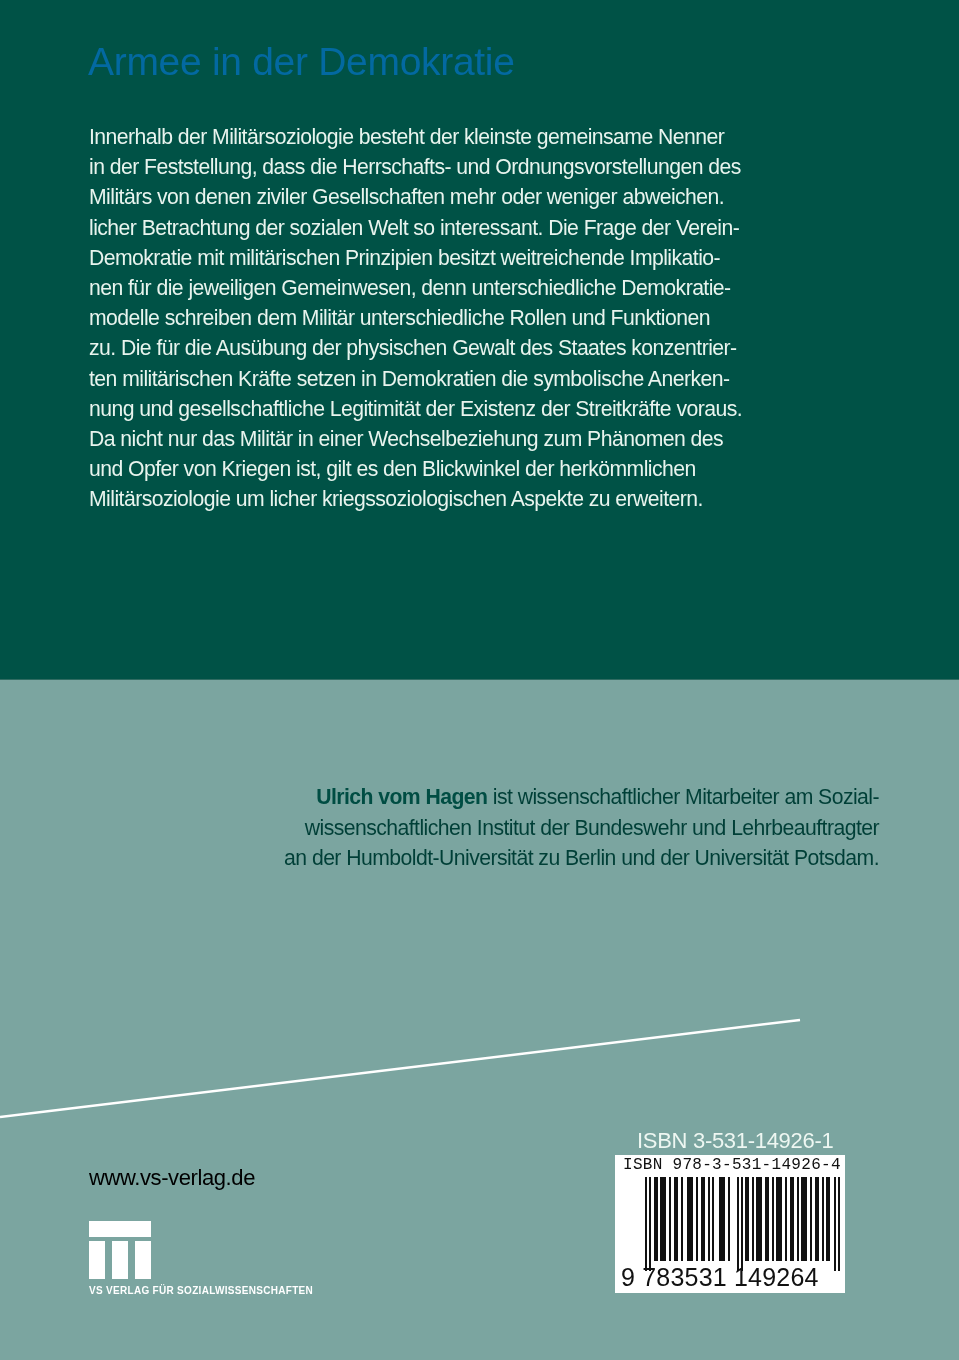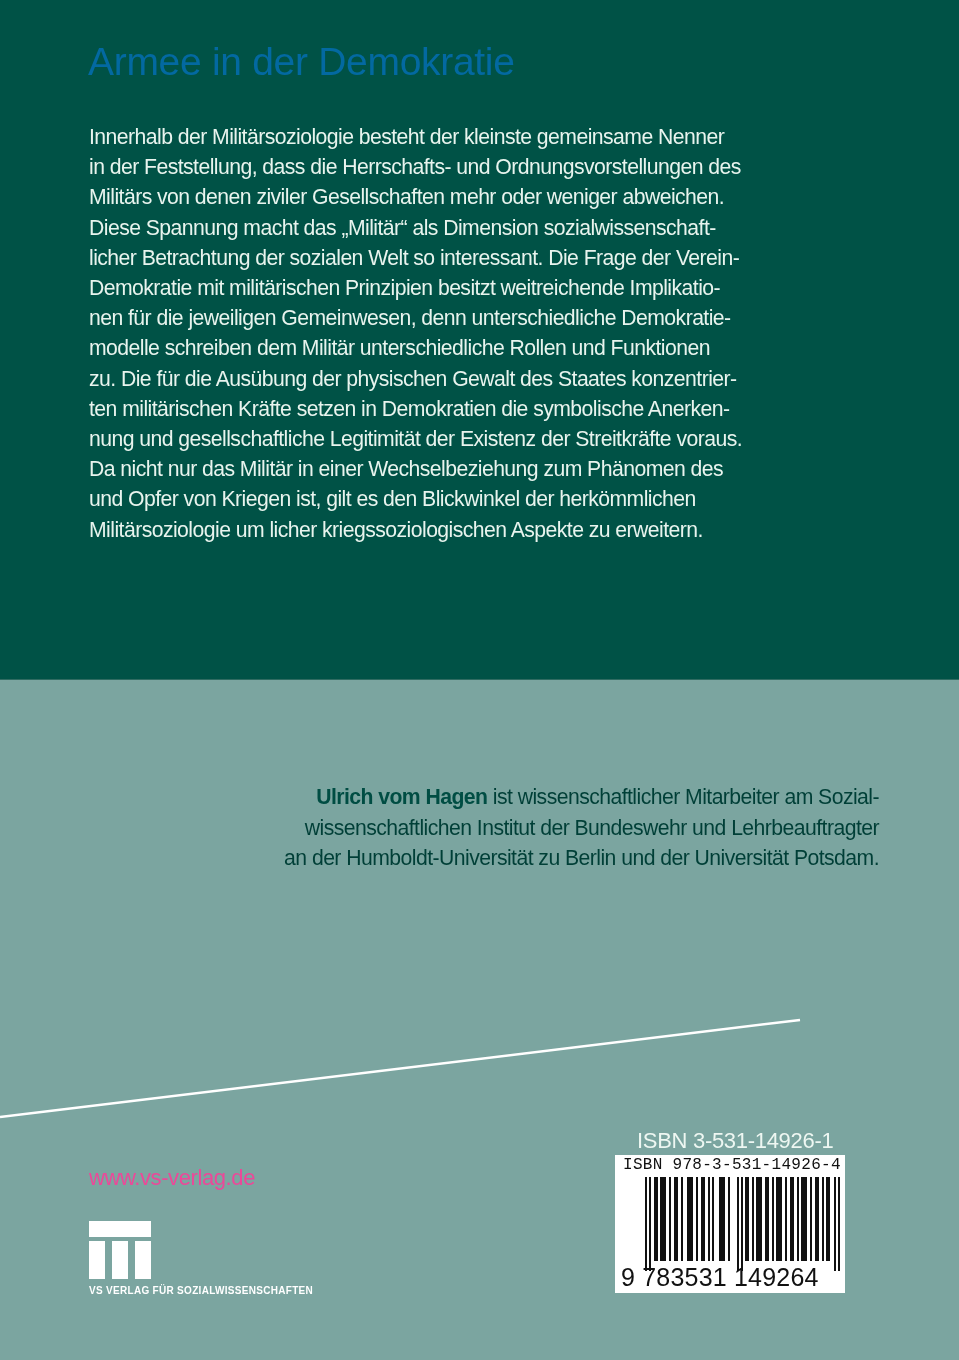--- a/index.html
+++ b/index.html
@@ -7,21 +7,21 @@
     .top { position: absolute; left: 0; top: 0; width: 959px; height: 680px; background: #005246; }
     .bottom { position: absolute; left: 0; top: 680px; width: 959px; height: 680px; background: #7ba5a0; }
     .divider { position: absolute; left: 0; top: 679px; width: 959px; height: 2px; background: #2f6b61; }
     .title { position: absolute; left: 88px; top: 40px; font-size: 39px; color: #0369a1; font-weight: normal; letter-spacing: -0.3px; }
     .blurb { position: absolute; left: 89px; top: 114px; width: 790px; color: #e8f4ee; font-size: 21.2px; line-height: 30.2px; letter-spacing: -0.55px; margin-top: 8px; }
     .blurb p { margin: 0; white-space: nowrap; }
     .author { position: absolute; left: 89px; top: 782px; width: 790px; color: #003f37; font-size: 21.2px; line-height: 30.5px; letter-spacing: -0.55px; }
     .author p { margin: 0; white-space: nowrap; text-align: right; }
     .author .name { font-weight: bold; color: #004d43; }
     .slash { position: absolute; left: 0; top: 0; width: 959px; height: 1360px; pointer-events: none; }
-    .url { position: absolute; left: 89px; top: 1165px; color: #ec4899; font-size: 22px; letter-spacing: -0.4px; text-align: right; }
+    .url { position: absolute; left: 89px; top: 1165px; color: #000000; font-size: 22px; letter-spacing: -0.4px; text-align: right; }
     .logo { position: absolute; left: 89px; top: 1221px; width: 62px; height: 58px; }
     .logo .bar { position: absolute; left: 0; top: 0; width: 62px; height: 16px; background: #fff; }
     .logo .col { position: absolute; top: 20px; width: 16px; height: 38px; background: #fff; }
     .publisher { position: absolute; left: 89px; top: 1285px; color: #fff; font-size: 10px; font-weight: bold; letter-spacing: 0.3px; }
     .isbn-old { position: absolute; left: 637px; top: 1128px; color: #eef7f2; font-size: 22px; letter-spacing: -0.3px; }
     .barcode-box { position: absolute; left: 615px; top: 1155px; width: 230px; height: 138px; background: #ffffff; }
     .isbn-new { position: absolute; left: 8px; top: 1px; font-family: Liberation Mono, monospace; font-size: 16px; color: #111; letter-spacing: 0.3px; white-space: nowrap; }
     .bars { position: absolute; left: 30px; top: 22px; width: 195px; height: 94px; }
     .ean { position: absolute; left: 6px; top: 108px; font-size: 25px; color: #111; white-space: nowrap; letter-spacing: 0.2px; }
   </style>
@@ -31,21 +31,20 @@
 <div class="top"></div>
 <div class="divider"></div>
 <div class="bottom"></div>
 
 <h1 class="title" style="margin:0;">Armee in der Demokratie</h1>
 
 <div class="blurb">
   <p>Innerhalb der Militärsoziologie besteht der kleinste gemeinsame Nenner</p>
   <p>in der Feststellung, dass die Herrschafts- und Ordnungsvorstellungen des</p>
   <p>Militärs von denen ziviler Gesellschaften mehr oder weniger abweichen.</p>
-  <p>Diese Spannung macht das „Militär“ als Dimension sozialwissenschaft-</p>
   <p>licher Betrachtung der sozialen Welt so interessant. Die Frage der Verein-</p>
   <p>Demokratie mit militärischen Prinzipien besitzt weitreichende Implikatio-</p>
   <p>nen für die jeweiligen Gemeinwesen, denn unterschiedliche Demokratie-</p>
   <p>modelle schreiben dem Militär unterschiedliche Rollen und Funktionen</p>
   <p>zu. Die für die Ausübung der physischen Gewalt des Staates konzentrier-</p>
   <p>ten militärischen Kräfte setzen in Demokratien die symbolische Anerken-</p>
   <p>nung und gesellschaftliche Legitimität der Existenz der Streitkräfte voraus.</p>
   <p>Da nicht nur das Militär in einer Wechselbeziehung zum Phänomen des</p>
   <p>und Opfer von Kriegen ist, gilt es den Blickwinkel der herkömmlichen</p>
   <p>Militärsoziologie um licher kriegssoziologischen Aspekte zu erweitern.</p>

